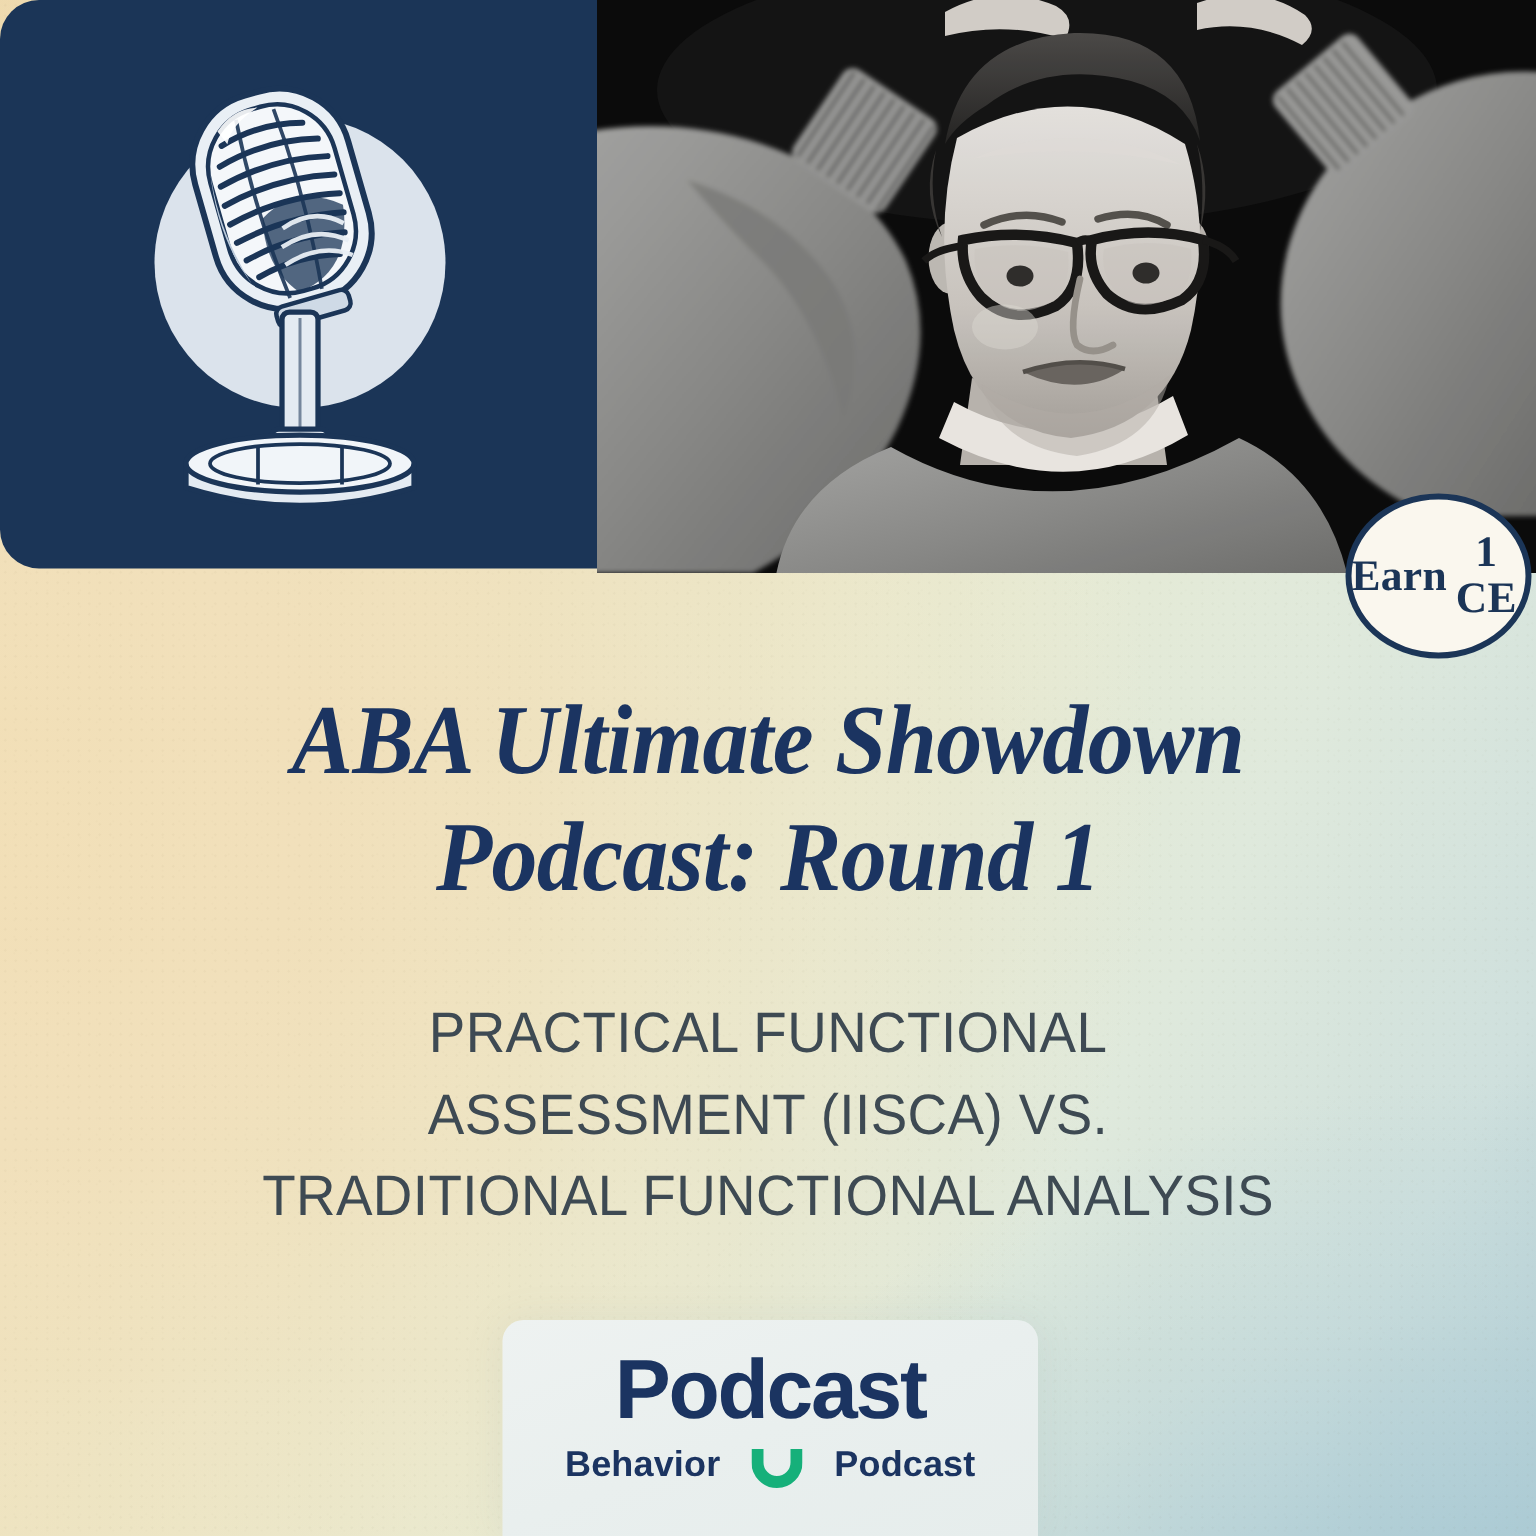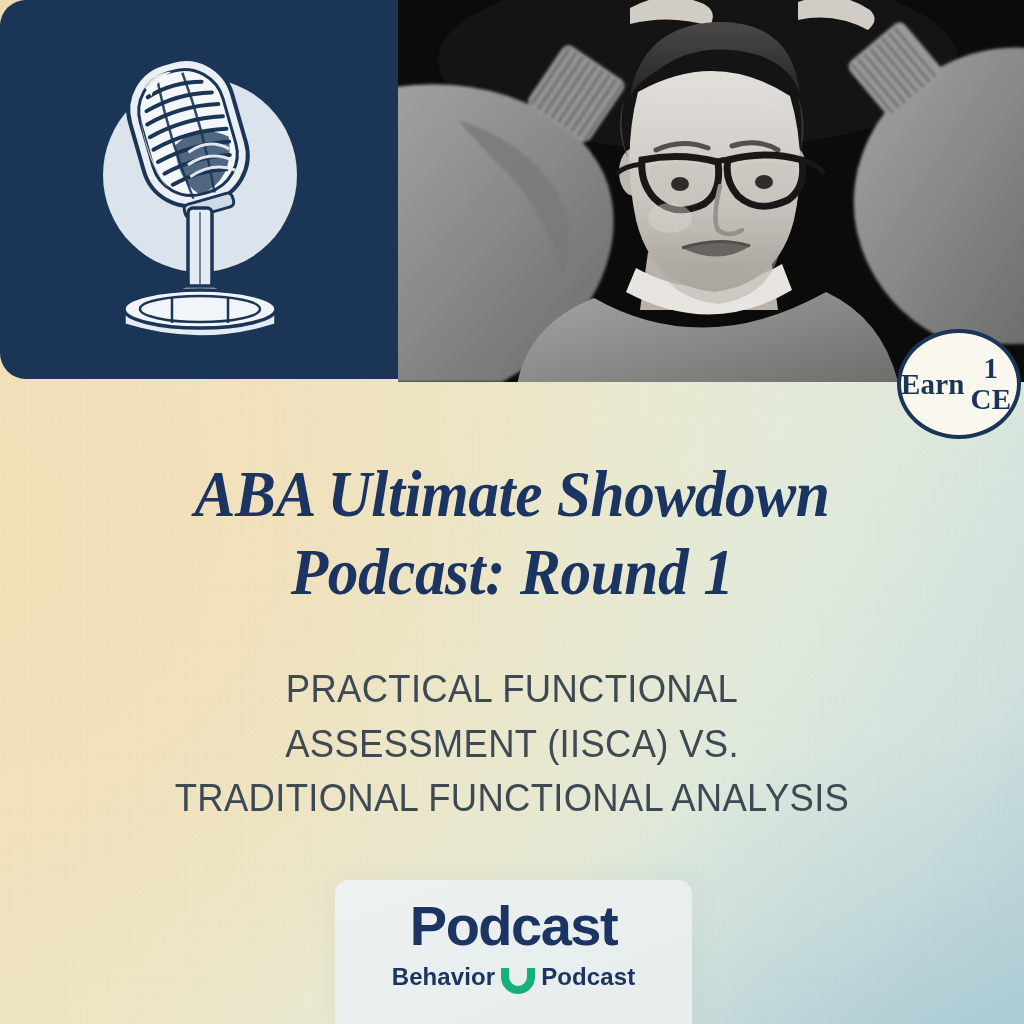--- a/index.html
+++ b/index.html
@@ -158,23 +158,23 @@
     font-weight: bold;
     font-size: 56px;
     letter-spacing: -1.5px;
     color: #1B3461;
     line-height: 1;
     display: block;
   }
   .logo-tagline {
     margin-top: 9px;
     display: flex;
-    align-items: flex-end;
+    align-items: flex-start;
     justify-content: center;
-    gap: 6px;
+    gap: 21px;
     font-family: "Liberation Sans", sans-serif;
     font-weight: bold;
     font-size: 24px;
     color: #1B3461;
     letter-spacing: 0.1px;
   }
   .logo-u {
     display: inline-block;
     width: 34px;
     height: 26px;

